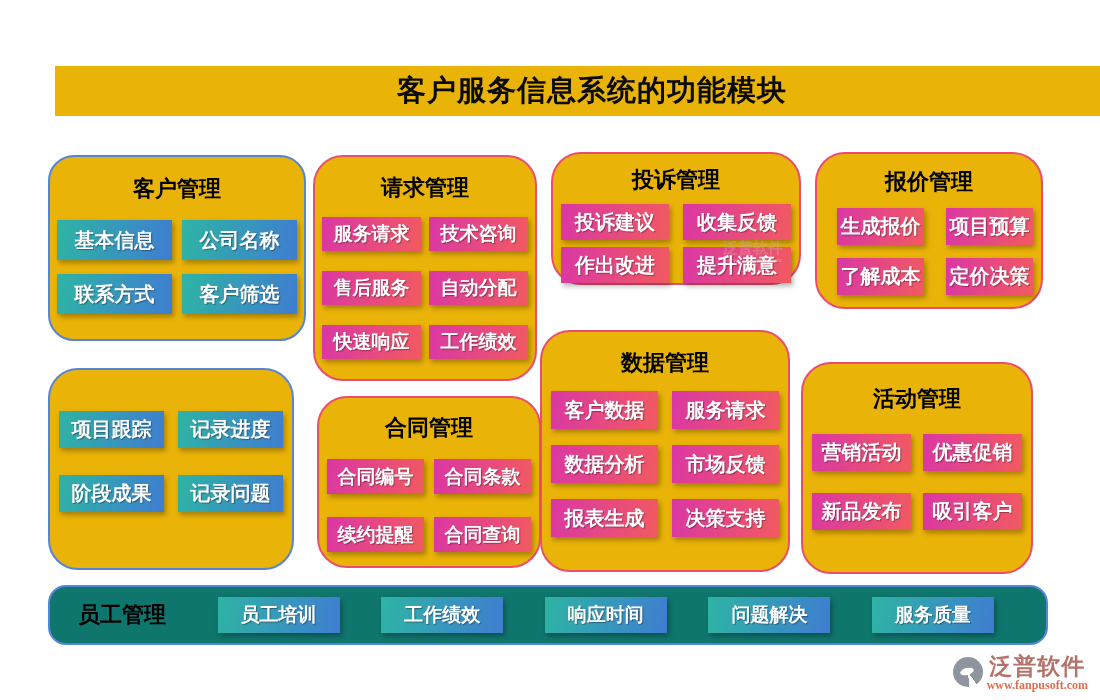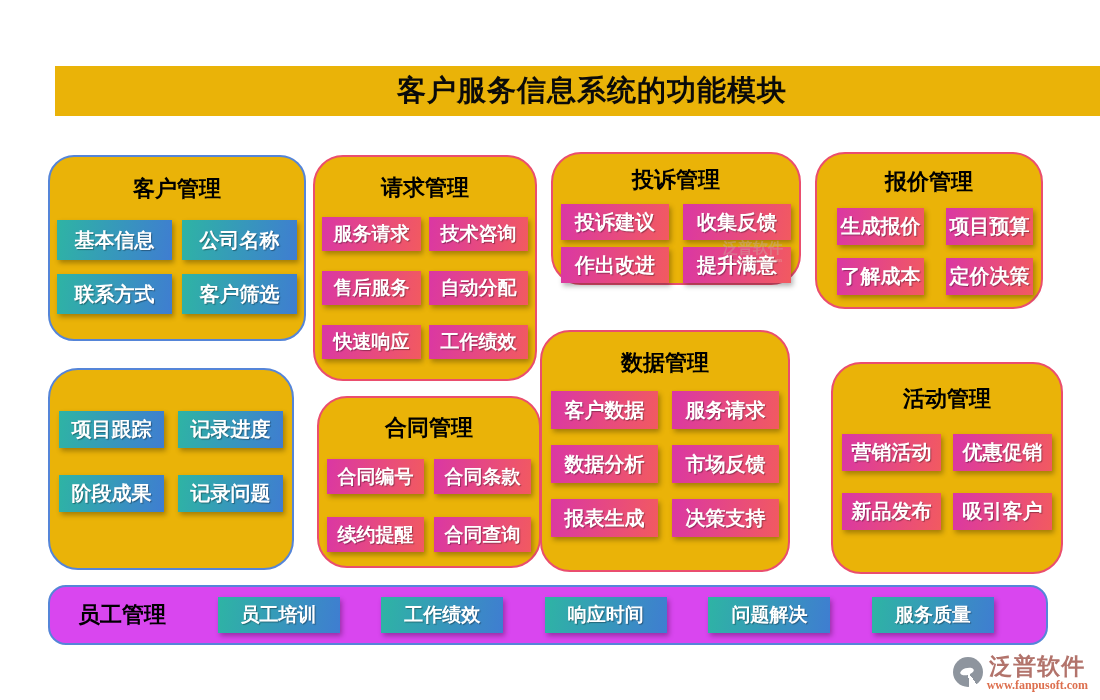--- a/index.html
+++ b/index.html
@@ -59,30 +59,30 @@
   .m-project .btn{height:37px;font-size:20px;}
 
   .m-contract{left:317px;top:396px;width:224px;height:172px;padding-top:15px;font-family:Liberation Mono, monospace;}
   .m-contract .btn-grid{margin:16px 8px 0;gap:23px 10px;}
   .m-contract .btn{height:35px;font-size:19px;}
 
   .m-data{left:540px;top:330px;width:250px;height:242px;padding-top:16px;}
   .m-data .btn-grid{margin:13px 9px 0;gap:16px 14px;}
   .m-data .btn{height:38px;font-size:20px;}
 
-  .m-activity{left:831px;top:362px;width:232px;height:212px;padding-top:20px;}
+  .m-activity{left:801px;top:362px;width:232px;height:212px;padding-top:20px;}
   .m-activity .btn-grid{margin:20px 9px 0;gap:22px 12px;}
   .m-activity .btn{height:37px;font-size:20px;}
 
   
   .employee-bar{
     position:absolute;left:48px;top:585px;width:1000px;height:60px;
     border:2px solid #5585d8;border-radius:18px;box-sizing:border-box;
     display:flex;align-items:center;justify-content:space-between;
-    padding:0 52px 0 28px;background:#d946ef;
+    padding:0 52px 0 28px;background:#0f766e;
   }
   .employee-bar .bar-title{font-size:22px;font-weight:bold;color:#000;margin-right:10px;}
   .employee-bar .btn{width:122px;height:36px;font-size:19px;}
 
   
   .watermark{
     position:absolute;left:723px;top:240px;z-index:5;opacity:.45;
     color:#caa79e;font-weight:bold;line-height:1.1;pointer-events:none;
     text-align:left;
   }

